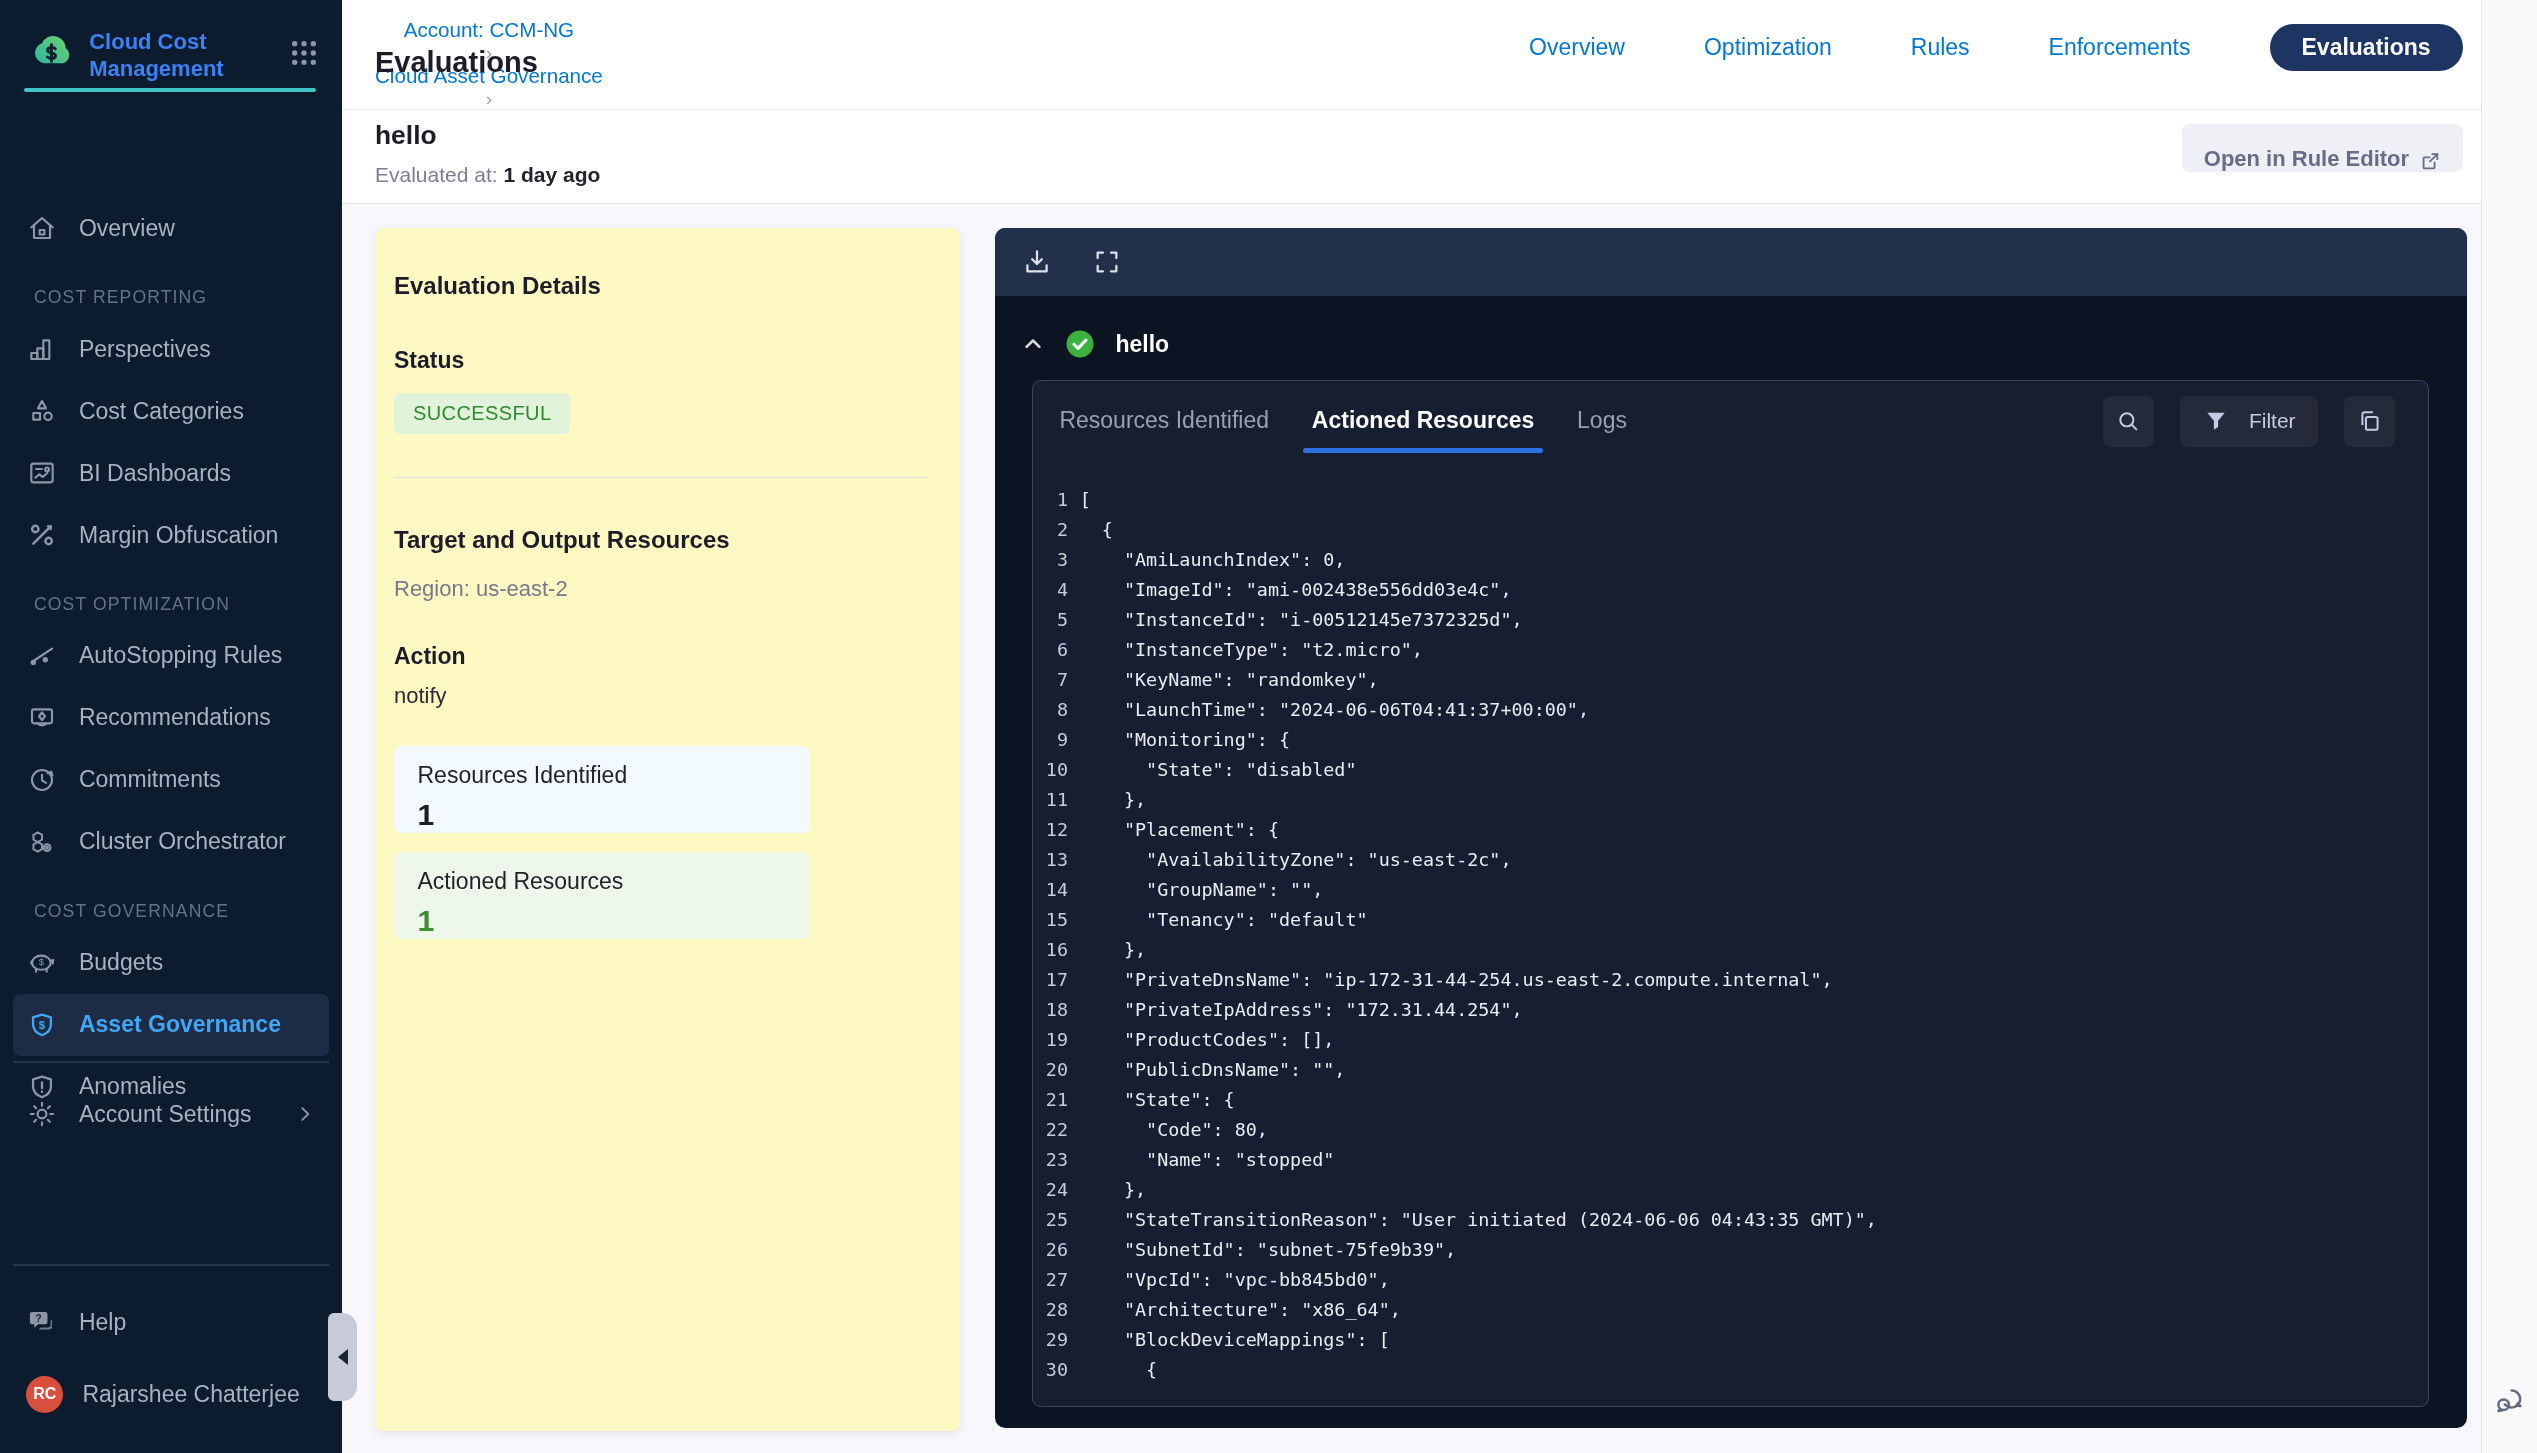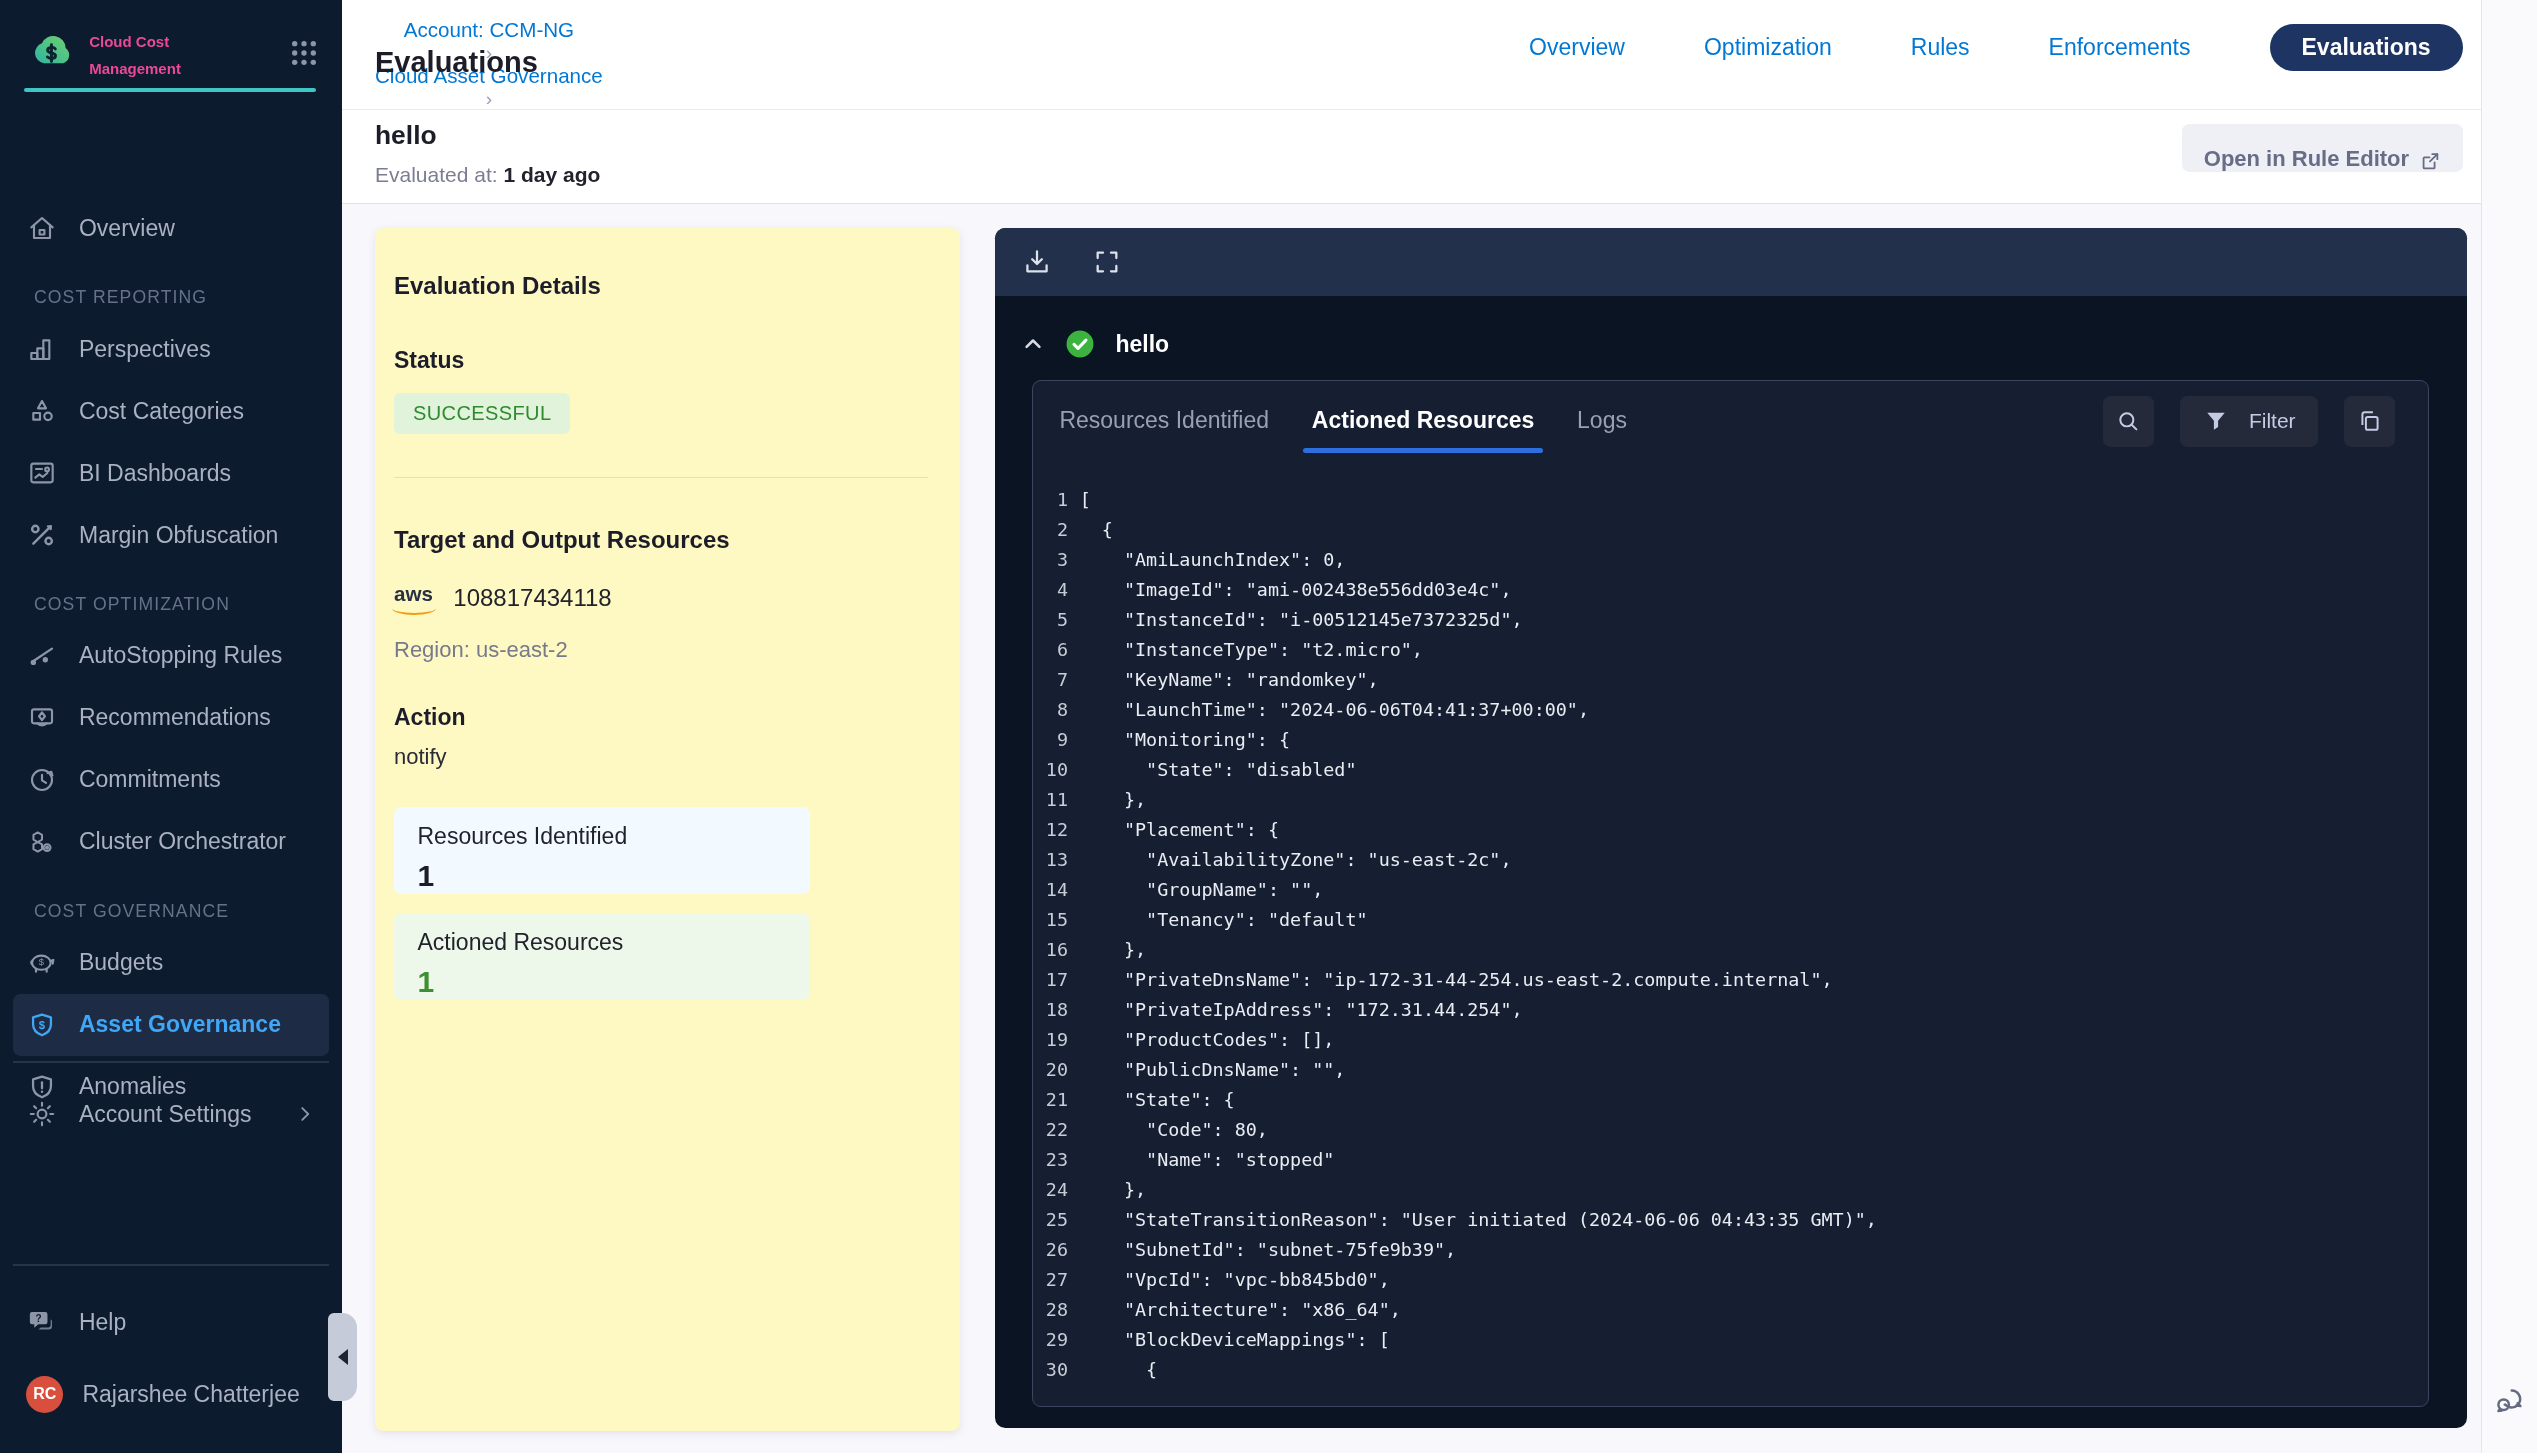--- a/index.html
+++ b/index.html
@@ -4,21 +4,21 @@
 <style>
   * { margin:0; padding:0; box-sizing:border-box; }
   html,body { width:2538px; height:1454px; overflow:hidden; }
   body { font-family:"Liberation Sans", sans-serif; background:#f8f8fc; }
   .app { position:relative; width:2538px; height:1454px; display:flex; }
 
   
   .sidebar { position:relative; width:342px; height:1454px; background:#0d1b2e; flex:0 0 342px; color:#a9b1c3; }
   .sb-head { position:relative; padding:25px 26.4px 0 23.5px; display:flex; }
   .sb-logo { width:54px; height:54px; flex:0 0 54px; }
-  .sb-title { margin-left:11.7px; margin-top:4.4px; color:#ec4899; font-size:15px; font-weight:bold; line-height:26.4px; width:154px; }
+  .sb-title { margin-left:11.7px; margin-top:4.4px; color:#3b82f6; font-size:22px; font-weight:bold; line-height:26.4px; width:154px; }
   .grid-btn { position:absolute; right:22px; top:37px; width:32px; height:32px; color:#8d96a9; cursor:pointer; }
   .sb-underline { position:absolute; left:23.5px; top:88px; width:292px; height:4.4px; border-radius:2.2px; background:#3fc6c4; }
   .snav { padding-top:115px; }
   .sitem { height:62px; margin:0 13.2px; padding:0 13.2px; border-radius:7.3px; display:flex; align-items:center; font-size:23px; color:#a9b1c3; cursor:pointer; }
   .sitem .sico { width:32px; height:32px; margin-right:20.6px; color:#8d96a9; flex:0 0 32px; }
   .sitem.active { background:#1d2c44; color:#3fa7f5; font-weight:bold; }
   .sitem.active .sico { color:#3fa7f5; }
   .ssection { height:22px; margin:28px 0 8.8px 34px; font-size:17.6px; letter-spacing:1.1px; color:#66718a; }
   .sdivider { position:absolute; left:13.2px; right:13.2px; height:1.5px; background:#27344b; }
   .sfoot-item { position:absolute; left:13.2px; right:13.2px; height:62px; padding:0 13.2px; display:flex; align-items:center; font-size:23px; color:#a9b1c3; cursor:pointer; }
@@ -346,24 +346,20 @@
     </div>
 
     <div class="content">
 
       <section class="dcard">
         <div class="dc-title">Evaluation Details</div>
         <div class="dc-sub">Status</div>
         <span class="badge">SUCCESSFUL</span>
         <div class="dc-div"></div>
         <div class="dc-target">Target and Output Resources</div>
-        <div class="acct-row">
-          <span class="aws">aws</span>
-          <span class="acct-id">108817434118</span>
-        </div>
         <div class="region">Region: us-east-2</div>
         <div class="dc-action">Action</div>
         <div class="dc-action-val">notify</div>
         <div class="stat identified">
           <div class="slbl">Resources Identified</div>
           <div class="sval">1</div>
         </div>
         <div class="stat actioned">
           <div class="slbl">Actioned Resources</div>
           <div class="sval">1</div>

